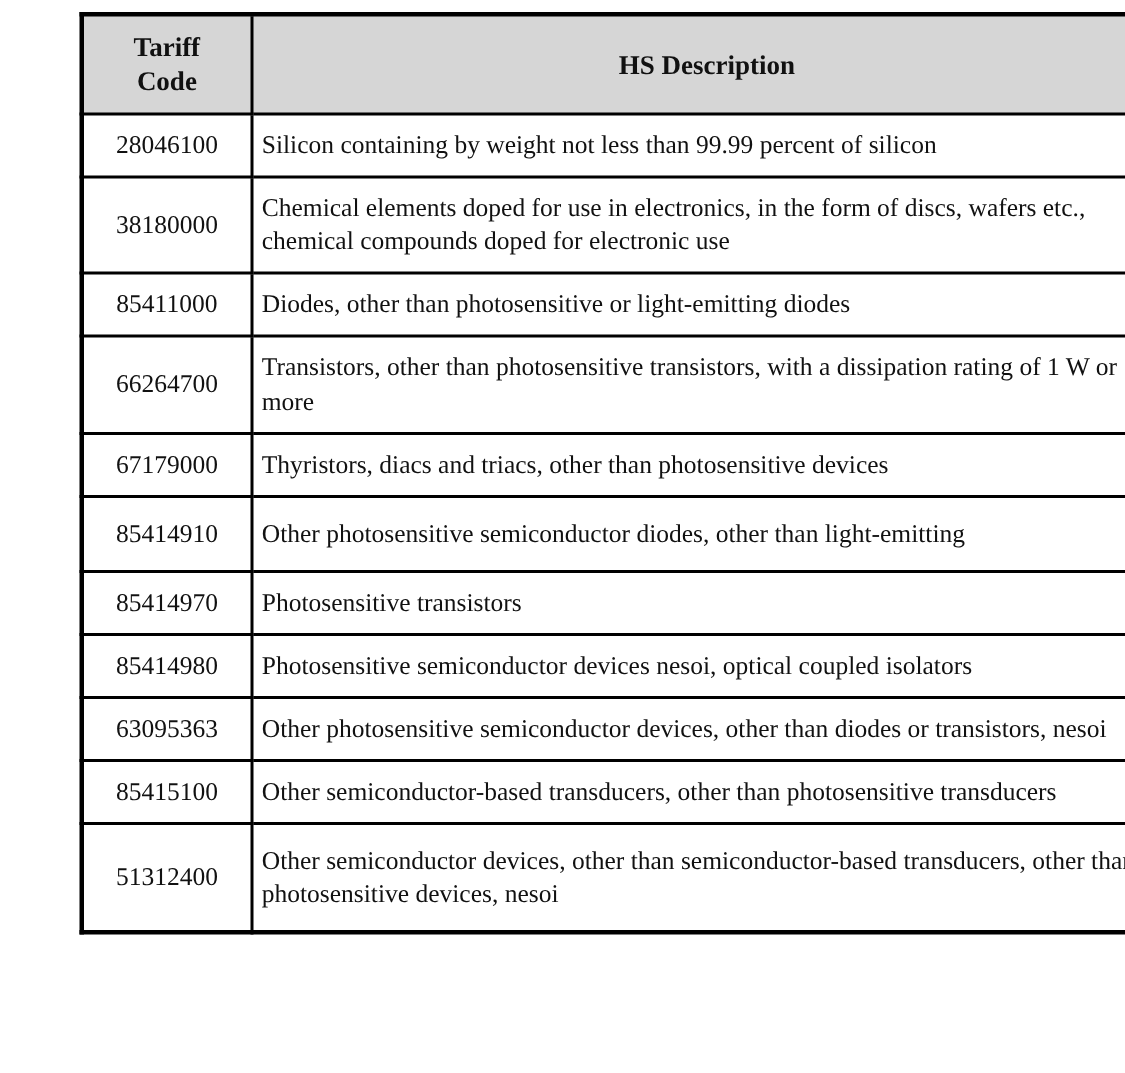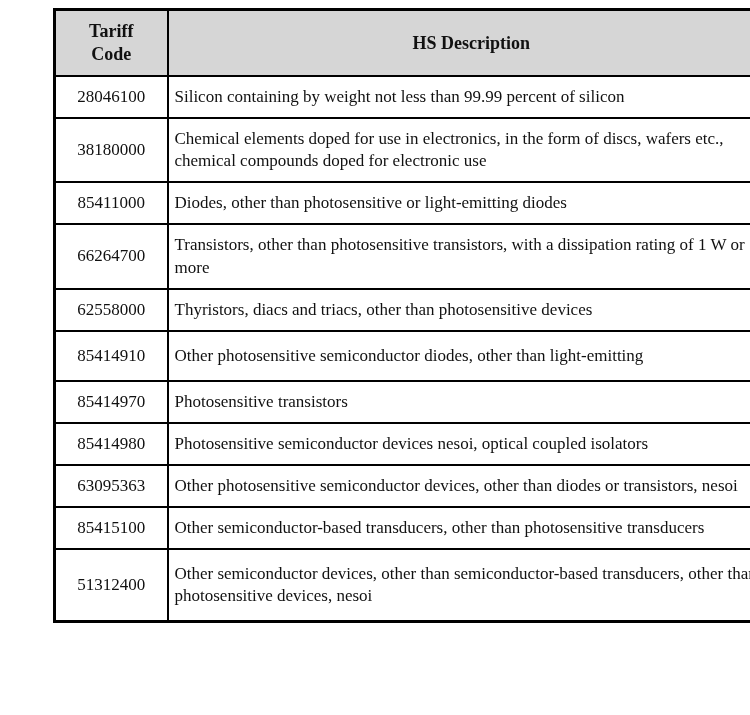--- a/index.html
+++ b/index.html
@@ -83,21 +83,21 @@
       </tr>
       <tr>
         <td class="code-cell">85411000</td>
         <td class="desc-cell">Diodes, other than photosensitive or light-emitting diodes</td>
       </tr>
       <tr>
         <td class="code-cell">66264700</td>
         <td class="desc-cell">Transistors, other than photosensitive transistors, with a dissipation rating of 1 W or more</td>
       </tr>
       <tr>
-        <td class="code-cell">62558000</td>
+        <td class="code-cell">67179000</td>
         <td class="desc-cell">Thyristors, diacs and triacs, other than photosensitive devices</td>
       </tr>
       <tr class="tall">
         <td class="code-cell">85414910</td>
         <td class="desc-cell">Other photosensitive semiconductor diodes, other than light-emitting</td>
       </tr>
       <tr>
         <td class="code-cell">85414970</td>
         <td class="desc-cell">Photosensitive transistors</td>
       </tr>

